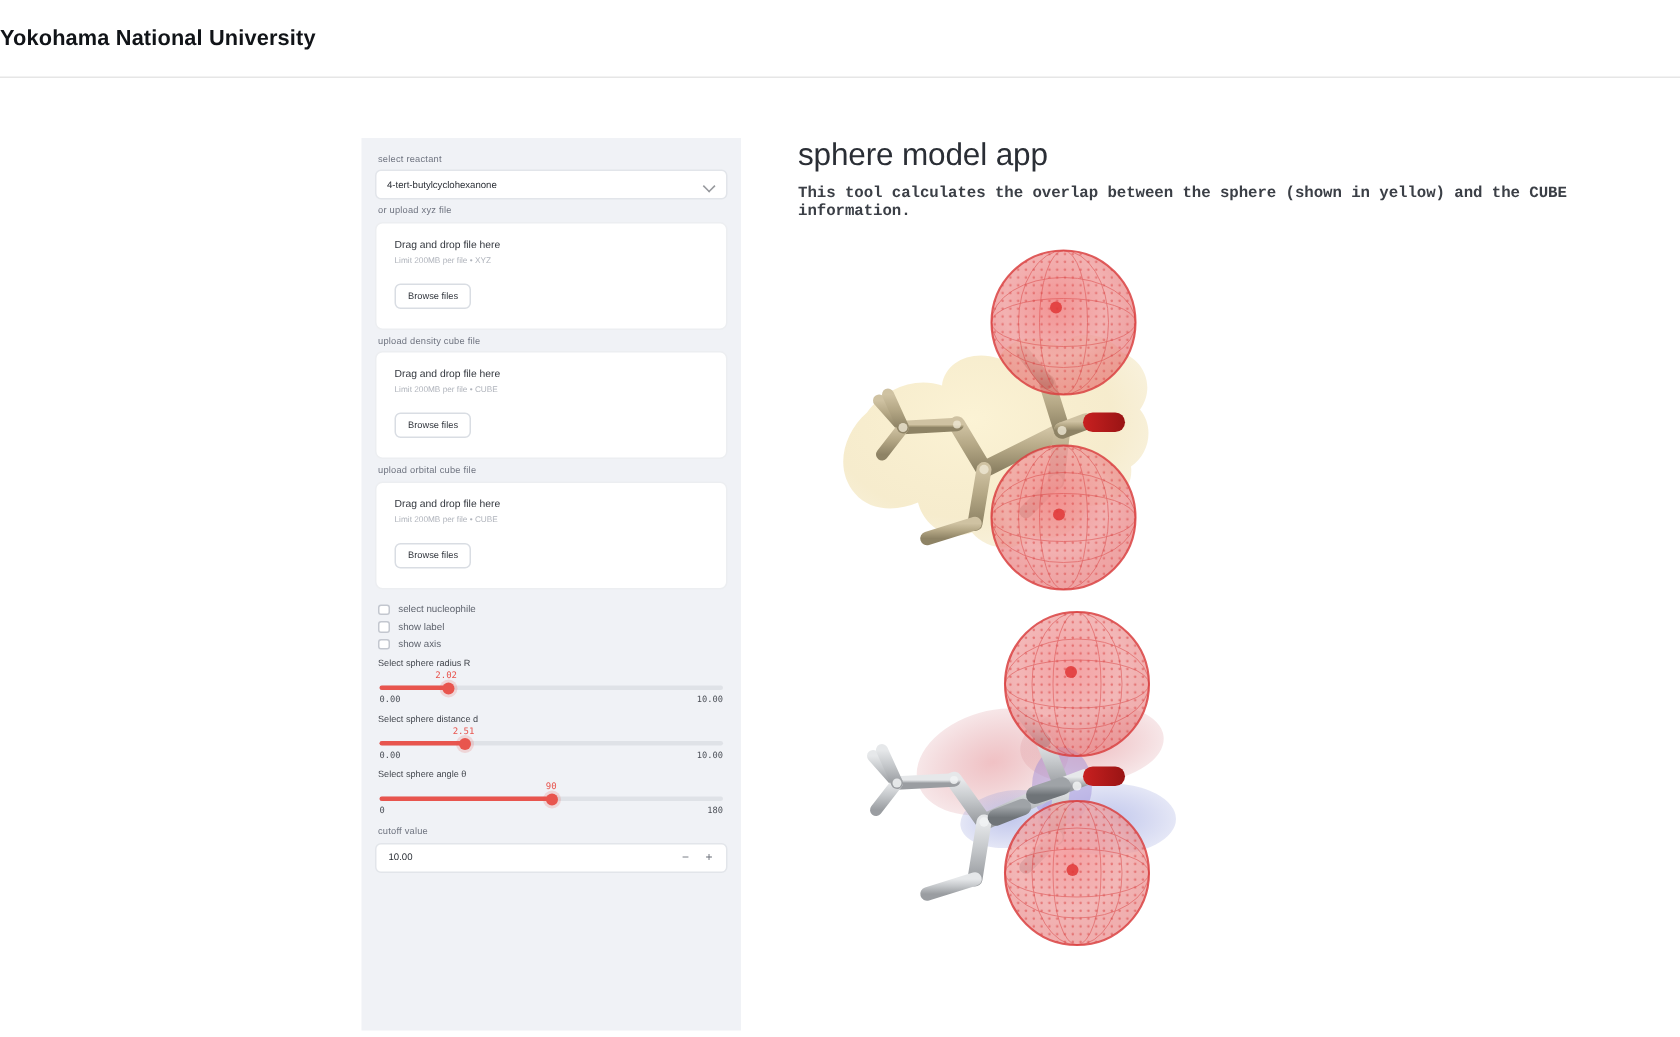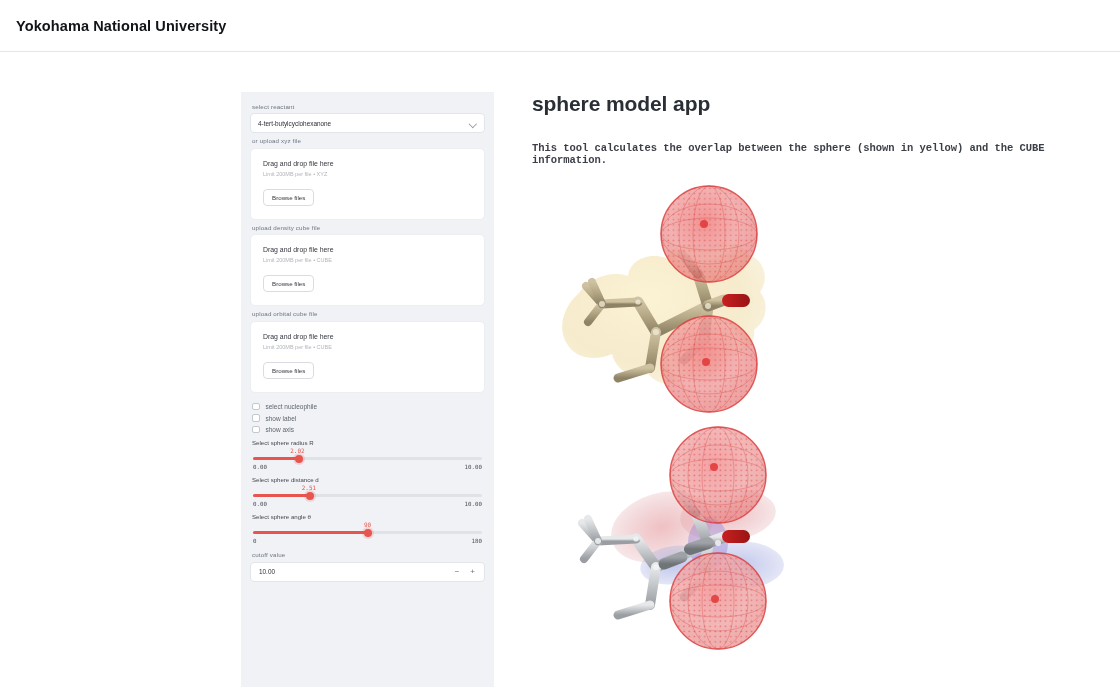--- a/index.html
+++ b/index.html
@@ -10,21 +10,21 @@
     overflow: hidden;
   }
 
   
   #app-header {
     height: 52px;
     background: #ffffff;
     border-bottom: 1px solid #e6e6e6;
     display: flex;
     align-items: center;
-    padding-left: 16px;
+    padding-left: 0;
   }
   #app-header .title {
     font-size: 14.5px;
     font-weight: 700;
     color: #111418;
     letter-spacing: .1px;
   }
 
   
   #page-body {
@@ -160,24 +160,24 @@
   .step-btn { font-size: 8px; color: #6b7079; line-height: 1; }
 
   
   #main {
     position: absolute;
     left: 532px; top: 40px;
     width: 588px;
   }
   #main h1 {
     font-size: 21px;
-    font-weight: 700;
+    font-weight: 400;
     color: #2a2e35;
     letter-spacing: -.1px;
-    margin-bottom: 26px;
+    margin-bottom: 7px;
   }
   #main .lede {
     font-size: 10.5px;
     font-weight: 700;
     color: #3b3f46;
     letter-spacing: -.05px;
     font-family: Liberation Mono, monospace;
   }
   .viz-stack { margin-top: 16px; }
   .viz { position: relative; width: 588px; height: 235px; }

